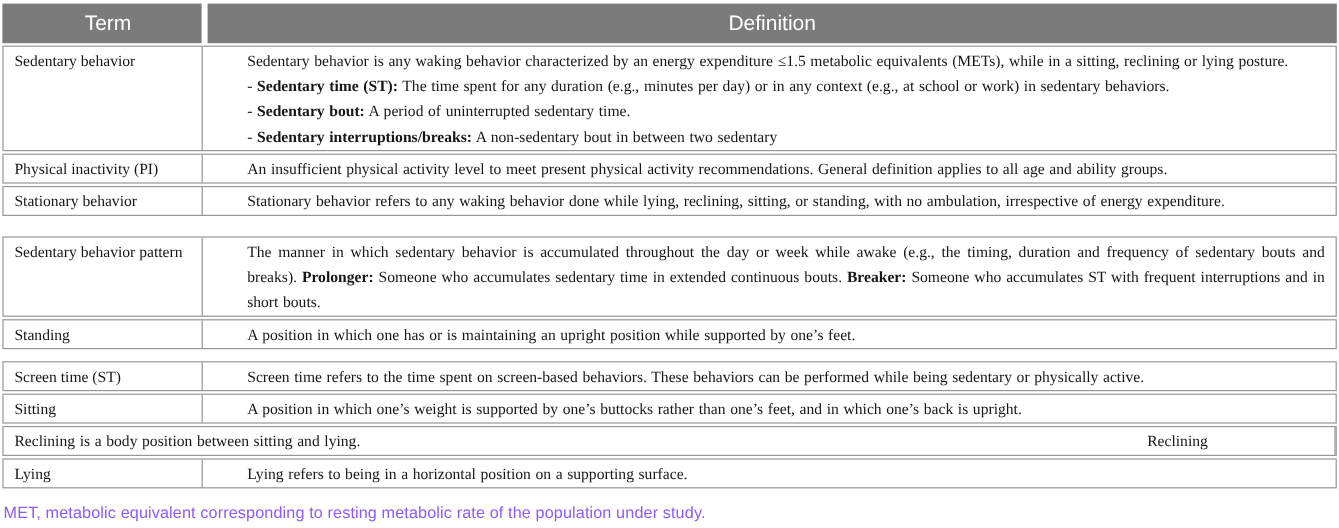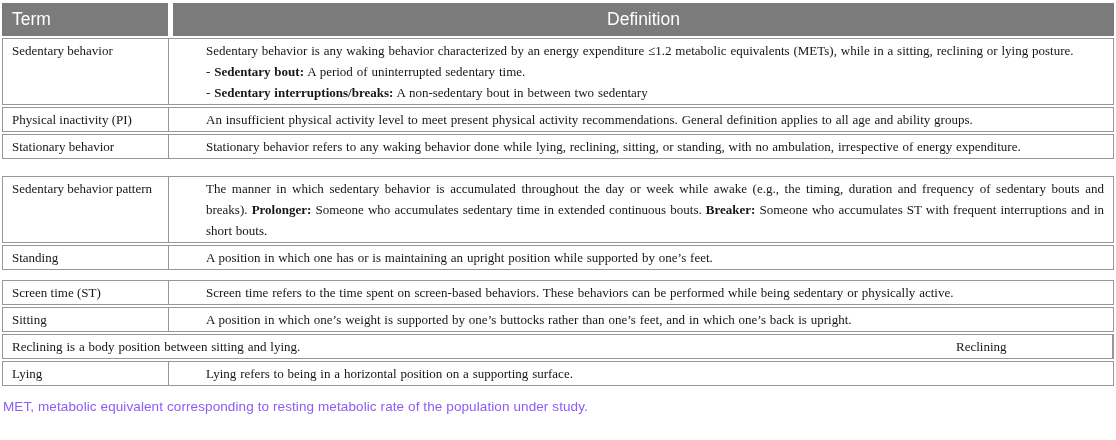--- a/index.html
+++ b/index.html
@@ -23,20 +23,21 @@
     margin-bottom: 2px;
   }
   .h-cell {
     background: var(--header-bg);
     color: #ffffff;
     font-family: "Liberation Sans", sans-serif;
     font-size: 17.5px;
     height: 33px;
     line-height: 33px;
     font-weight: normal;
+    text-align: center;
   }
   .h-term { width: 166px; padding-left: 10px; }
   .h-def  { flex: 1; text-align: center; }
 
   .row {
     display: flex;
     border: 1px solid var(--border);
     margin-bottom: 2px;
     background: #ffffff;
     gap: 28px;
@@ -78,21 +79,22 @@
 <div class="wrap">
   <div class="header-row">
     <div class="h-cell h-term">Term</div>
     <div class="h-cell h-def">Definition</div>
   </div>
 
   <div id="rows">
       <div class="row">
         <div class="cell cell-term">Sedentary behavior</div>
         <div class="cell cell-def">
-          <div class="para"><span>Sedentary behavior is any waking behavior characterized by an energy expenditure ≤1.2 metabolic equivalents (METs), while in a sitting, reclining or lying posture.</span></div>
+          <div class="para"><span>Sedentary behavior is any waking behavior characterized by an energy expenditure ≤1.5 metabolic equivalents (METs), while in a sitting, reclining or lying posture.</span></div>
+          <div class="para"><span>- </span><span class="b">Sedentary time (ST):</span><span> The time spent for any duration (e.g., minutes per day) or in any context (e.g., at school or work) in sedentary behaviors.</span></div>
           <div class="para"><span>- </span><span class="b">Sedentary bout:</span><span> A period of uninterrupted sedentary time.</span></div>
           <div class="para"><span>- </span><span class="b">Sedentary interruptions/breaks:</span><span> A non-sedentary bout in between two sedentary</span></div>
         </div>
       </div>
       <div class="row">
         <div class="cell cell-term">Physical inactivity (PI)</div>
         <div class="cell cell-def">
           <div class="para"><span>An insufficient physical activity level to meet present physical activity recommendations. General definition applies to all age and ability groups.</span></div>
         </div>
       </div>

